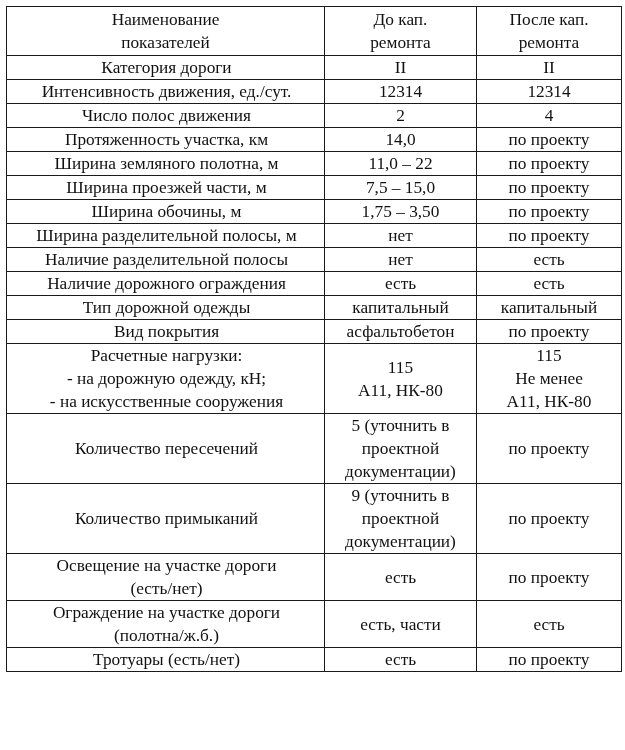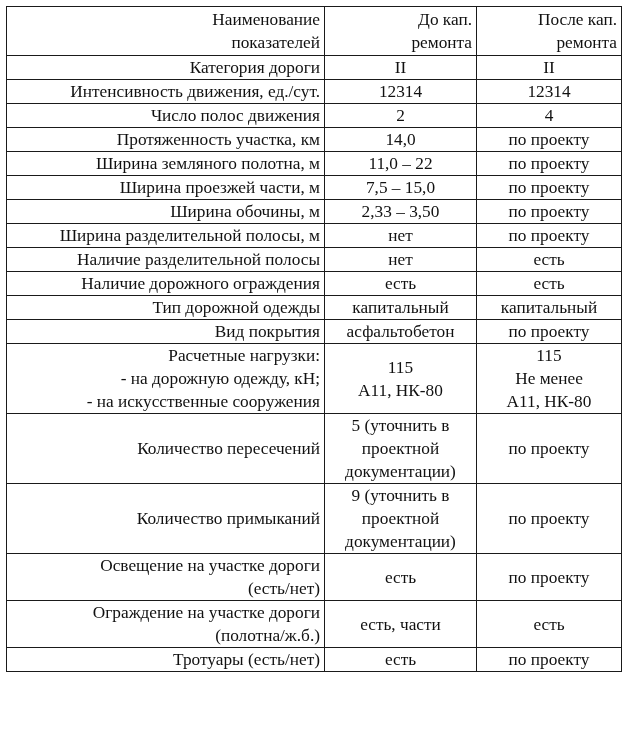--- a/index.html
+++ b/index.html
@@ -27,22 +27,22 @@
     }
     table.spec col.c1 { width: 318px; }
     table.spec col.c2 { width: 152px; }
     table.spec col.c3 { width: 145px; }
     table.spec td, table.spec th {
       border: 1.4px solid #1a1a1a;
       padding: 0 4px;
       vertical-align: middle;
       font-weight: normal;
     }
-    table.spec th { text-align: right; padding-top: 1px; padding-bottom: 1px; }
-    table.spec td.name { text-align: right; padding-left: 6px; }
+    table.spec th { text-align: center; padding-top: 1px; padding-bottom: 1px; }
+    table.spec td.name { text-align: center; padding-left: 6px; }
     table.spec td.val { text-align: center; }
     .line { display: block; }
     .multi td { padding-top: 1px; padding-bottom: 1px; }
   </style>
 </head>
 <body>
 
 <table class="spec">
   <colgroup>
     <col class="c1">
@@ -130,21 +130,21 @@
         </td>
         <td class="val">
           <span class="line">по проекту</span>
         </td>
       </tr>
       <tr>
         <td class="name">
           <span class="line">Ширина обочины, м</span>
         </td>
         <td class="val">
-          <span class="line">2,33 – 3,50</span>
+          <span class="line">1,75 – 3,50</span>
         </td>
         <td class="val">
           <span class="line">по проекту</span>
         </td>
       </tr>
       <tr>
         <td class="name">
           <span class="line">Ширина разделительной полосы, м</span>
         </td>
         <td class="val">

